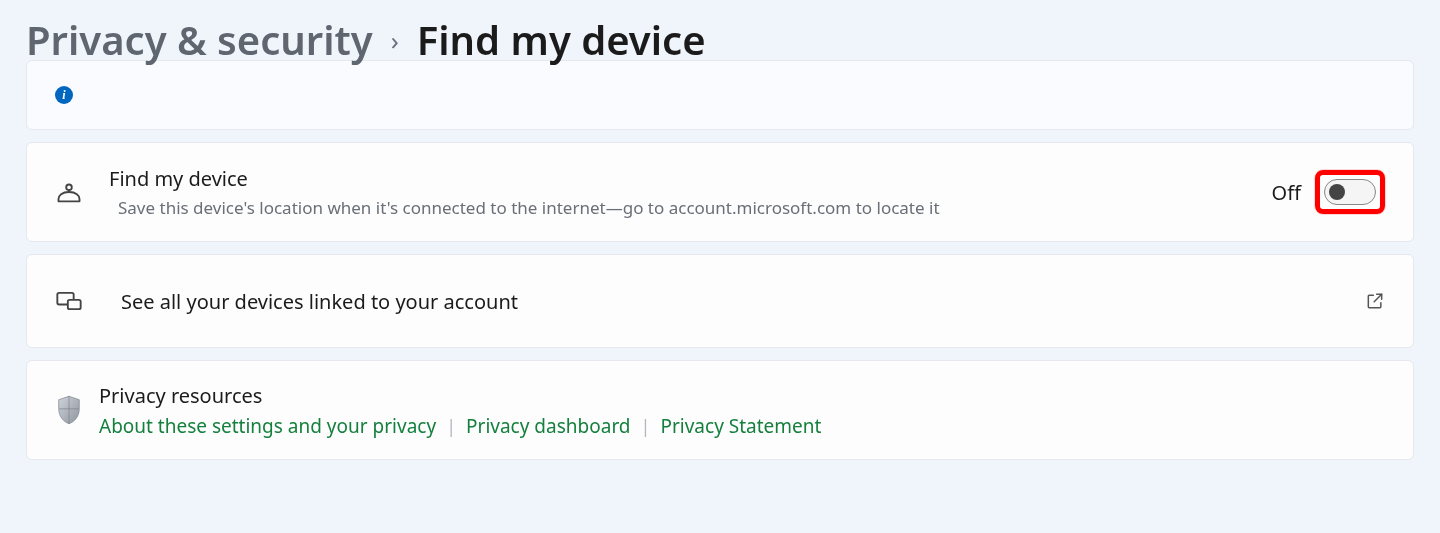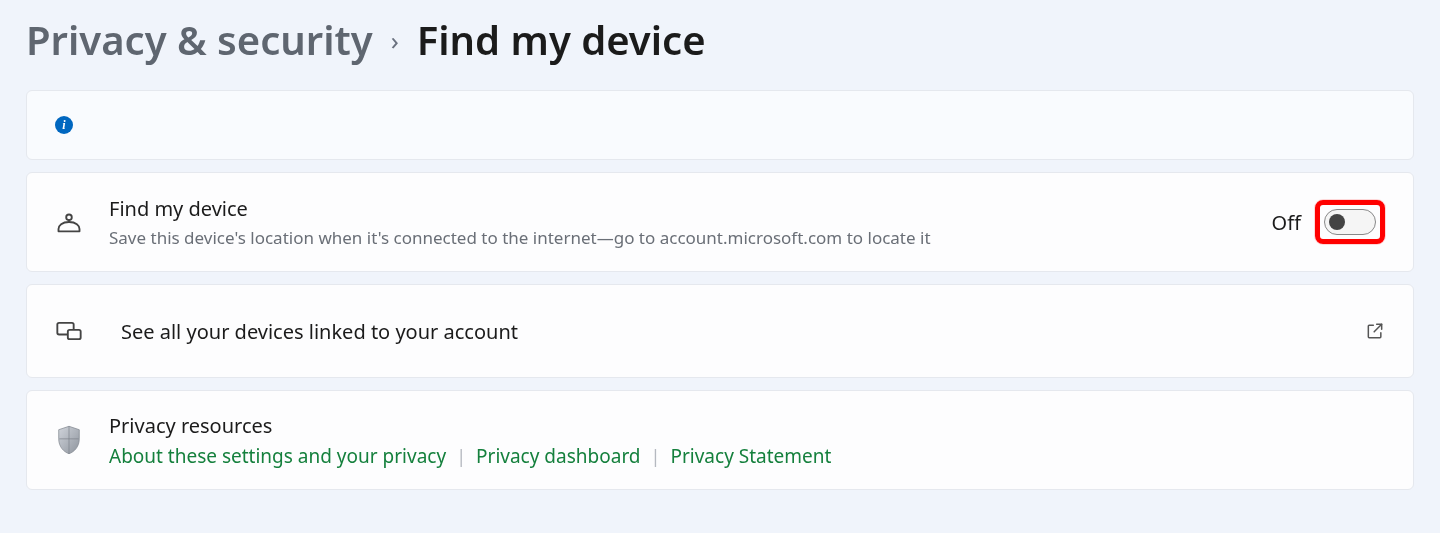--- a/index.html
+++ b/index.html
@@ -8,21 +8,20 @@
       background: #f0f4fb;
       width: 1440px;
       height: 533px;
       padding: 20px 26px;
       color: #1b1b1b;
     }
     .breadcrumb {
       display: flex;
       align-items: center;
       gap: 18px;
-      margin-bottom: 30px;
     }
     .breadcrumb .parent {
       font-size: 40px;
       font-weight: 600;
       color: #5f6670;
       line-height: 1;
     }
     .breadcrumb .sep {
       font-size: 26px;
       color: #6b7280;
@@ -84,20 +83,21 @@
       flex-direction: column;
       gap: 4px;
     }
     .setting-title {
       font-size: 20px;
       color: #1b1b1b;
     }
     .setting-desc {
       font-size: 17px;
       color: #6a6f77;
+      margin-left: 9px;
     }
     .toggle-wrap {
       display: flex;
       align-items: center;
       gap: 14px;
     }
     .toggle-label {
       font-size: 20px;
       color: #1b1b1b;
     }
@@ -138,21 +138,21 @@
       color: #1b1b1b;
     }
     .ext-icon {
       width: 20px;
       height: 20px;
       color: #555;
       flex-shrink: 0;
     }
     .resources-card {
       min-height: 100px;
-      gap: 26px;
+      gap: 16px;
       align-items: center;
     }
     .shield-icon {
       width: 28px;
       height: 32px;
       flex-shrink: 0;
     }
     .resources-body {
       display: flex;
       flex-direction: column;

